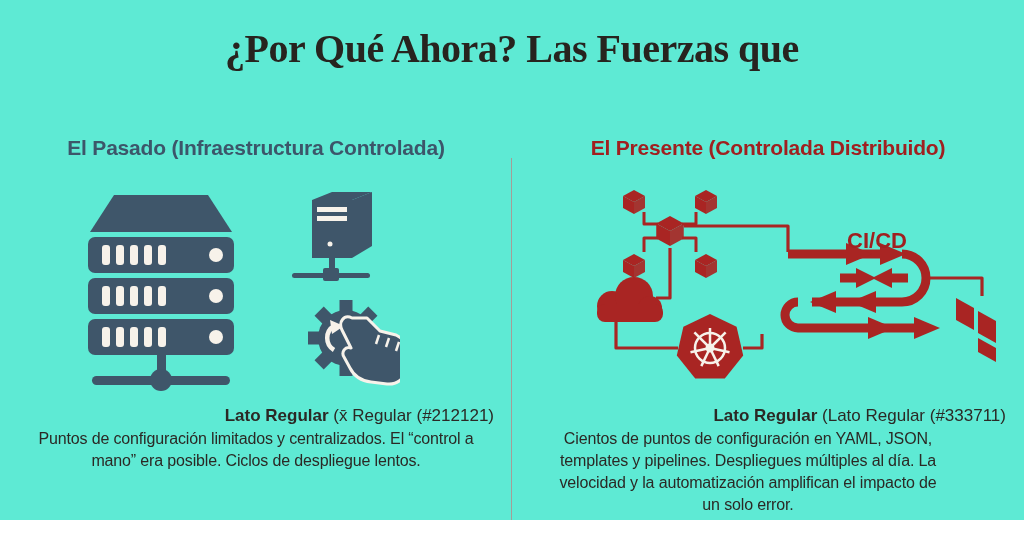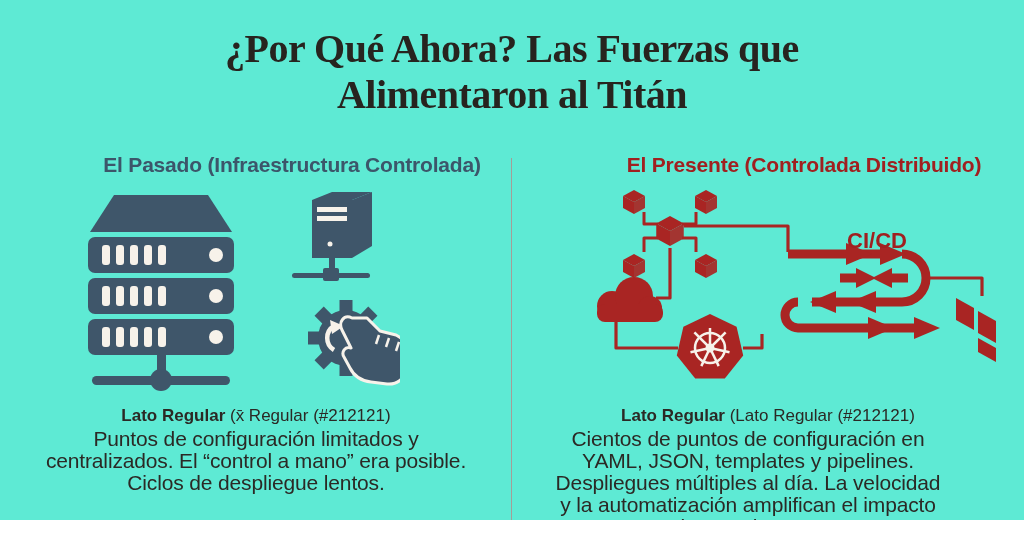--- a/index.html
+++ b/index.html
@@ -1,45 +1,44 @@
 <!DOCTYPE html>
 <html><head>
 <meta charset="utf-8">
 <style>
   html,body{margin:0;padding:0;}
   .stage{position:relative;width:1024px;height:520px;background:#5eead4;overflow:hidden;
          font-family:"Liberation Sans",sans-serif;}
   .title{position:absolute;left:0;top:26px;width:1024px;text-align:center;
          font-family:"Liberation Serif",serif;font-weight:700;font-size:40px;
          line-height:46px;color:#27241f;letter-spacing:-0.5px;}
-  .col-header{position:absolute;top:153px;width:512px;text-align:center;
-              font-weight:700;font-size:21px;letter-spacing:-0.2px;padding-left:36px;}
+  .col-header{position:absolute;top:136px;width:512px;text-align:center;
+              font-weight:700;font-size:21px;letter-spacing:-0.2px;}
   .col-header.past{left:0;color:#3c566a;}
   .col-header.present{left:512px;color:#a02020;}
   .divider{position:absolute;left:511px;top:158px;width:1px;height:365px;background:#a39e97;}
   .graphic{position:absolute;}
   .caption{position:absolute;top:405px;width:476px;font-size:17px;color:#2b2925;
            line-height:22px;}
-  .caption .lead{text-align:center;}
+  .caption .lead{text-align:right;}
   .caption .lead b{font-weight:700;}
-  .body-text{font-size:21px;letter-spacing:-0.15px;line-height:22px;color:#2b2925;margin-top:1px;}
+  .body-text{font-size:16px;letter-spacing:-0.15px;line-height:22px;color:#2b2925;margin-top:1px;}
   .caption.past{left:18px;text-align:center;}
   .caption.past .body-text{width:446px;margin-left:15px;}
   .caption.present{left:530px;}
   .caption.present .body-text{width:392px;margin-left:22px;text-align:center;}
   svg text.cicd{font-family:"Liberation Sans",sans-serif;font-weight:700;font-size:22px;}
 </style>
 </head>
 <body>
 
 <div class="stage">
 
   <div class="title">
     <div>¿Por Qué Ahora? Las Fuerzas que</div>
-    <div>Alimentaron al Titán</div>
   </div>
 
   <div class="col-header past">El Pasado (Infraestructura Controlada)</div>
   <div class="col-header present">El Presente (Controlada Distribuido)</div>
 
   <div class="divider"></div>
 
   <svg class="graphic" style="left:80px;top:192px;" width="320" height="200" viewBox="0 0 320 200">
     <g fill="#3f566a">
       <path d="M34,3 L128,3 L152,40 L10,40 Z"></path>
@@ -196,18 +195,18 @@
 
   <div class="caption past">
     <div class="lead">
       <b>Lato Regular</b><span> (x̄ Regular (#212121)</span>
     </div>
     <div class="body-text">Puntos de configuración limitados y centralizados. El “control a mano” era posible. Ciclos de despliegue lentos.</div>
   </div>
 
   <div class="caption present">
     <div class="lead">
-      <b>Lato Regular</b><span> (Lato Regular (#212121)</span>
+      <b>Lato Regular</b><span> (Lato Regular (#333711)</span>
     </div>
     <div class="body-text">Cientos de puntos de configuración en YAML, JSON, templates y pipelines. Despliegues múltiples al día. La velocidad y la automatización amplifican el impacto de un solo error.</div>
   </div>
 
 </div>
 
 </body></html>

